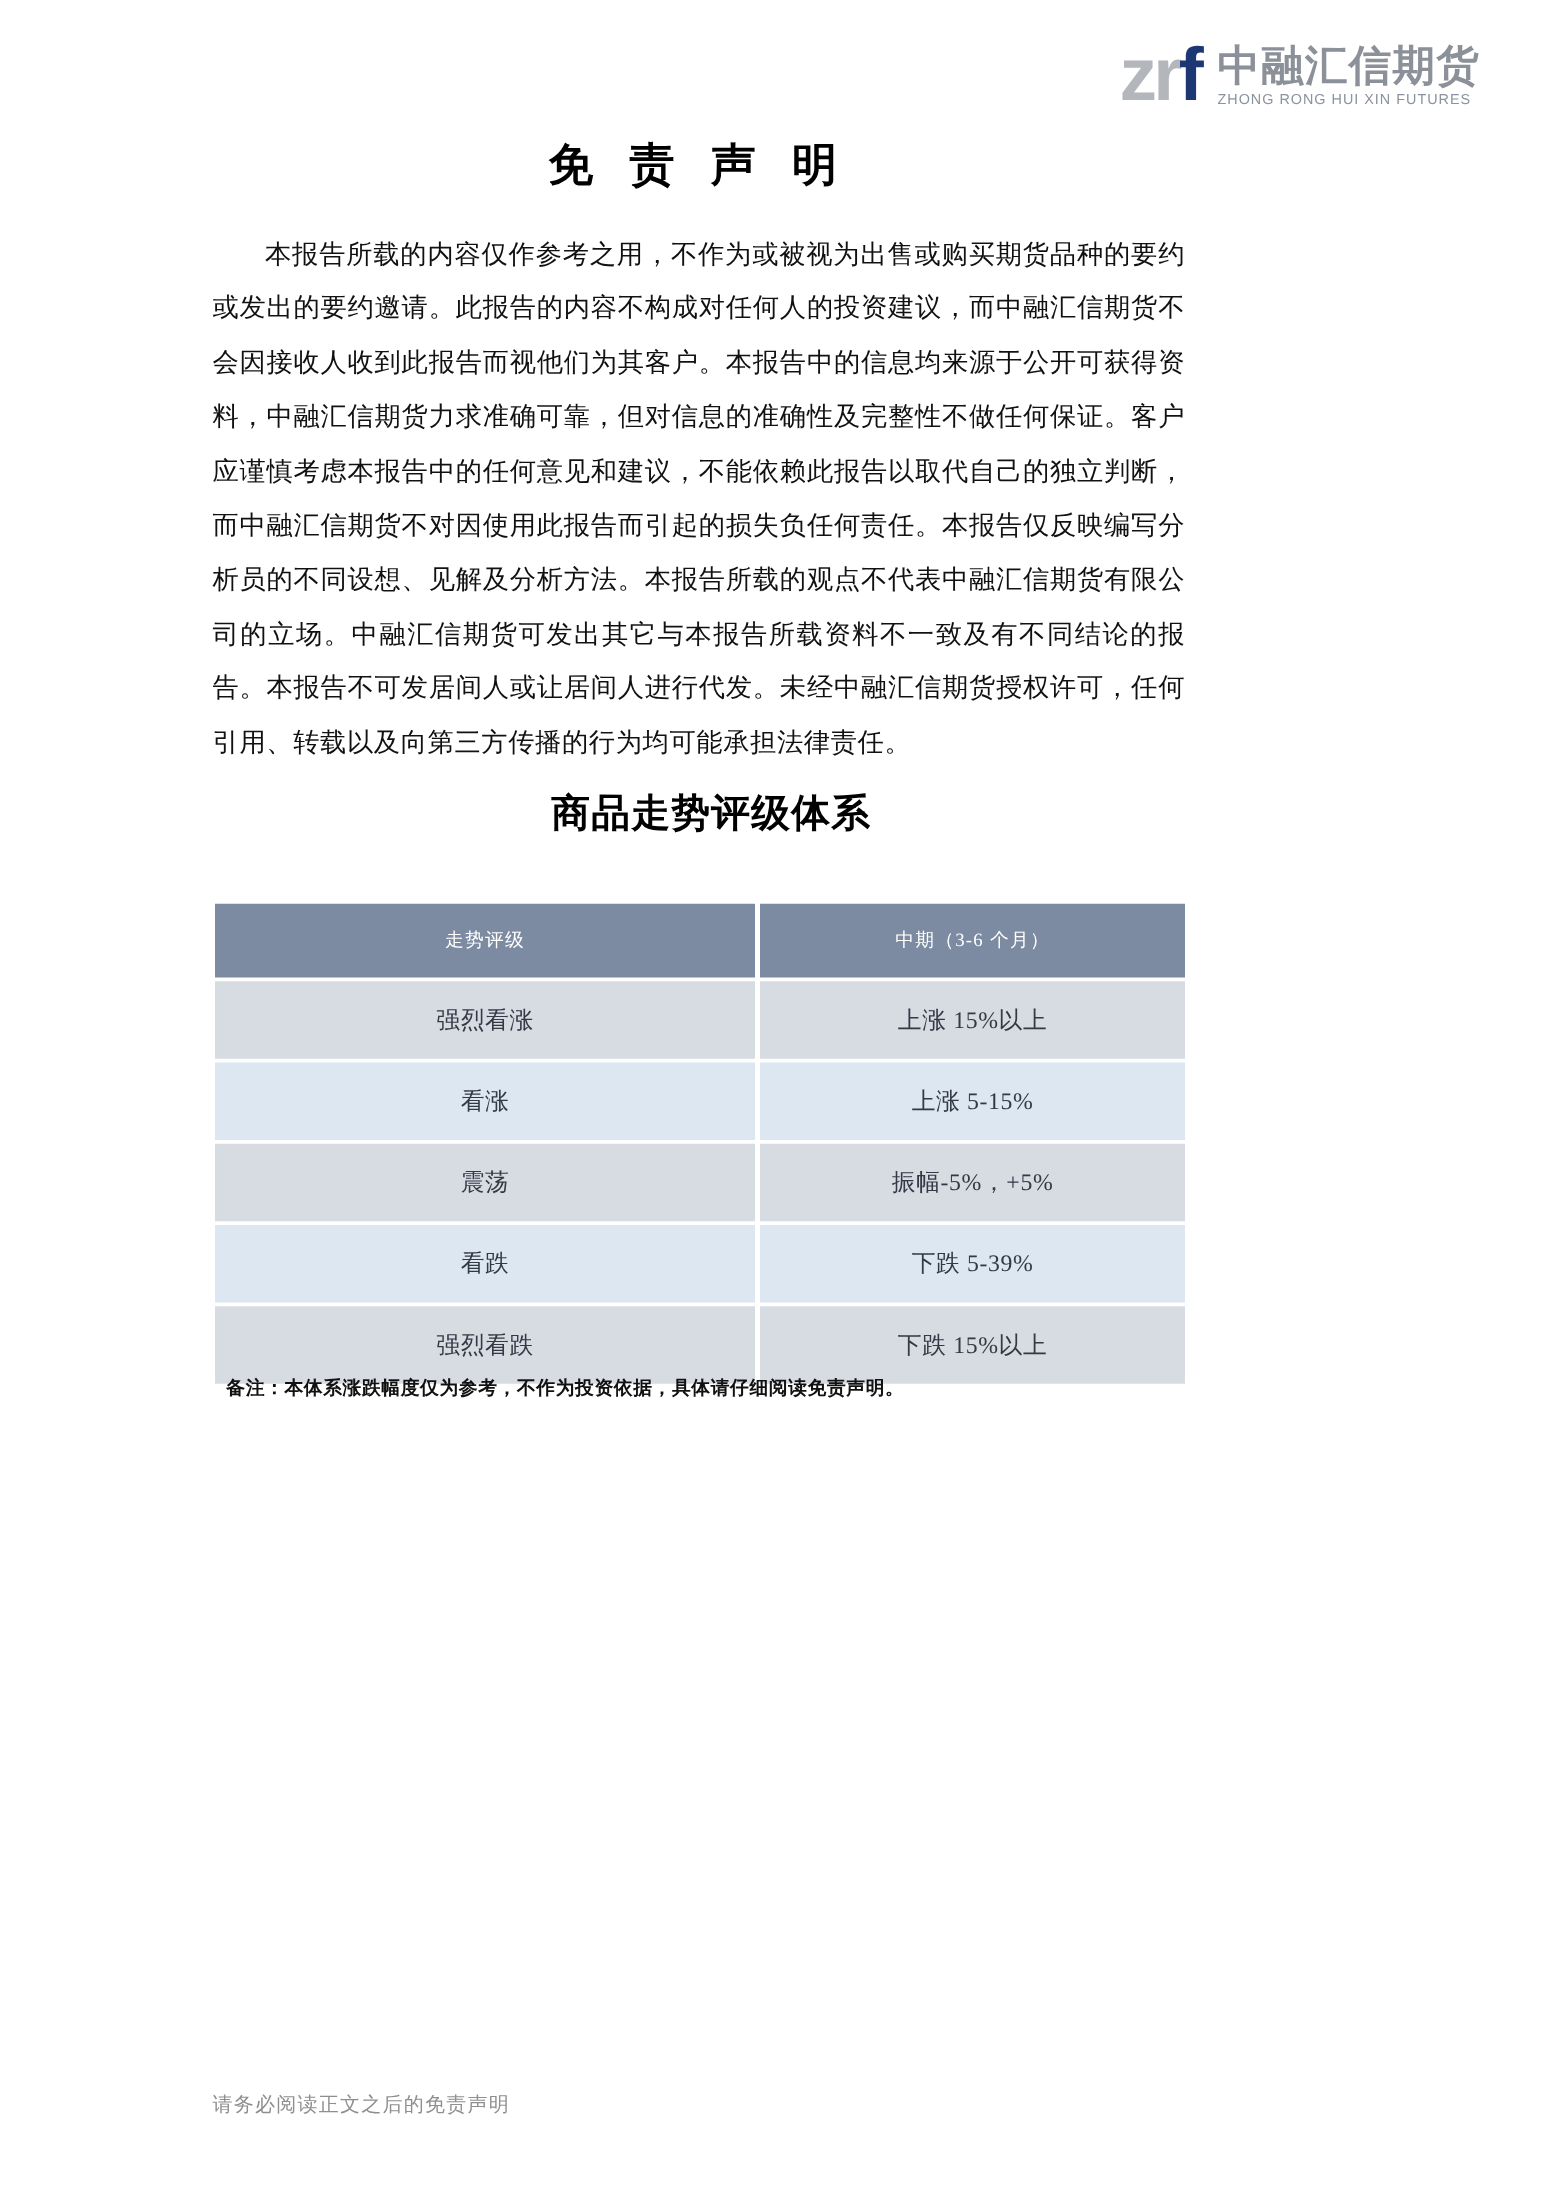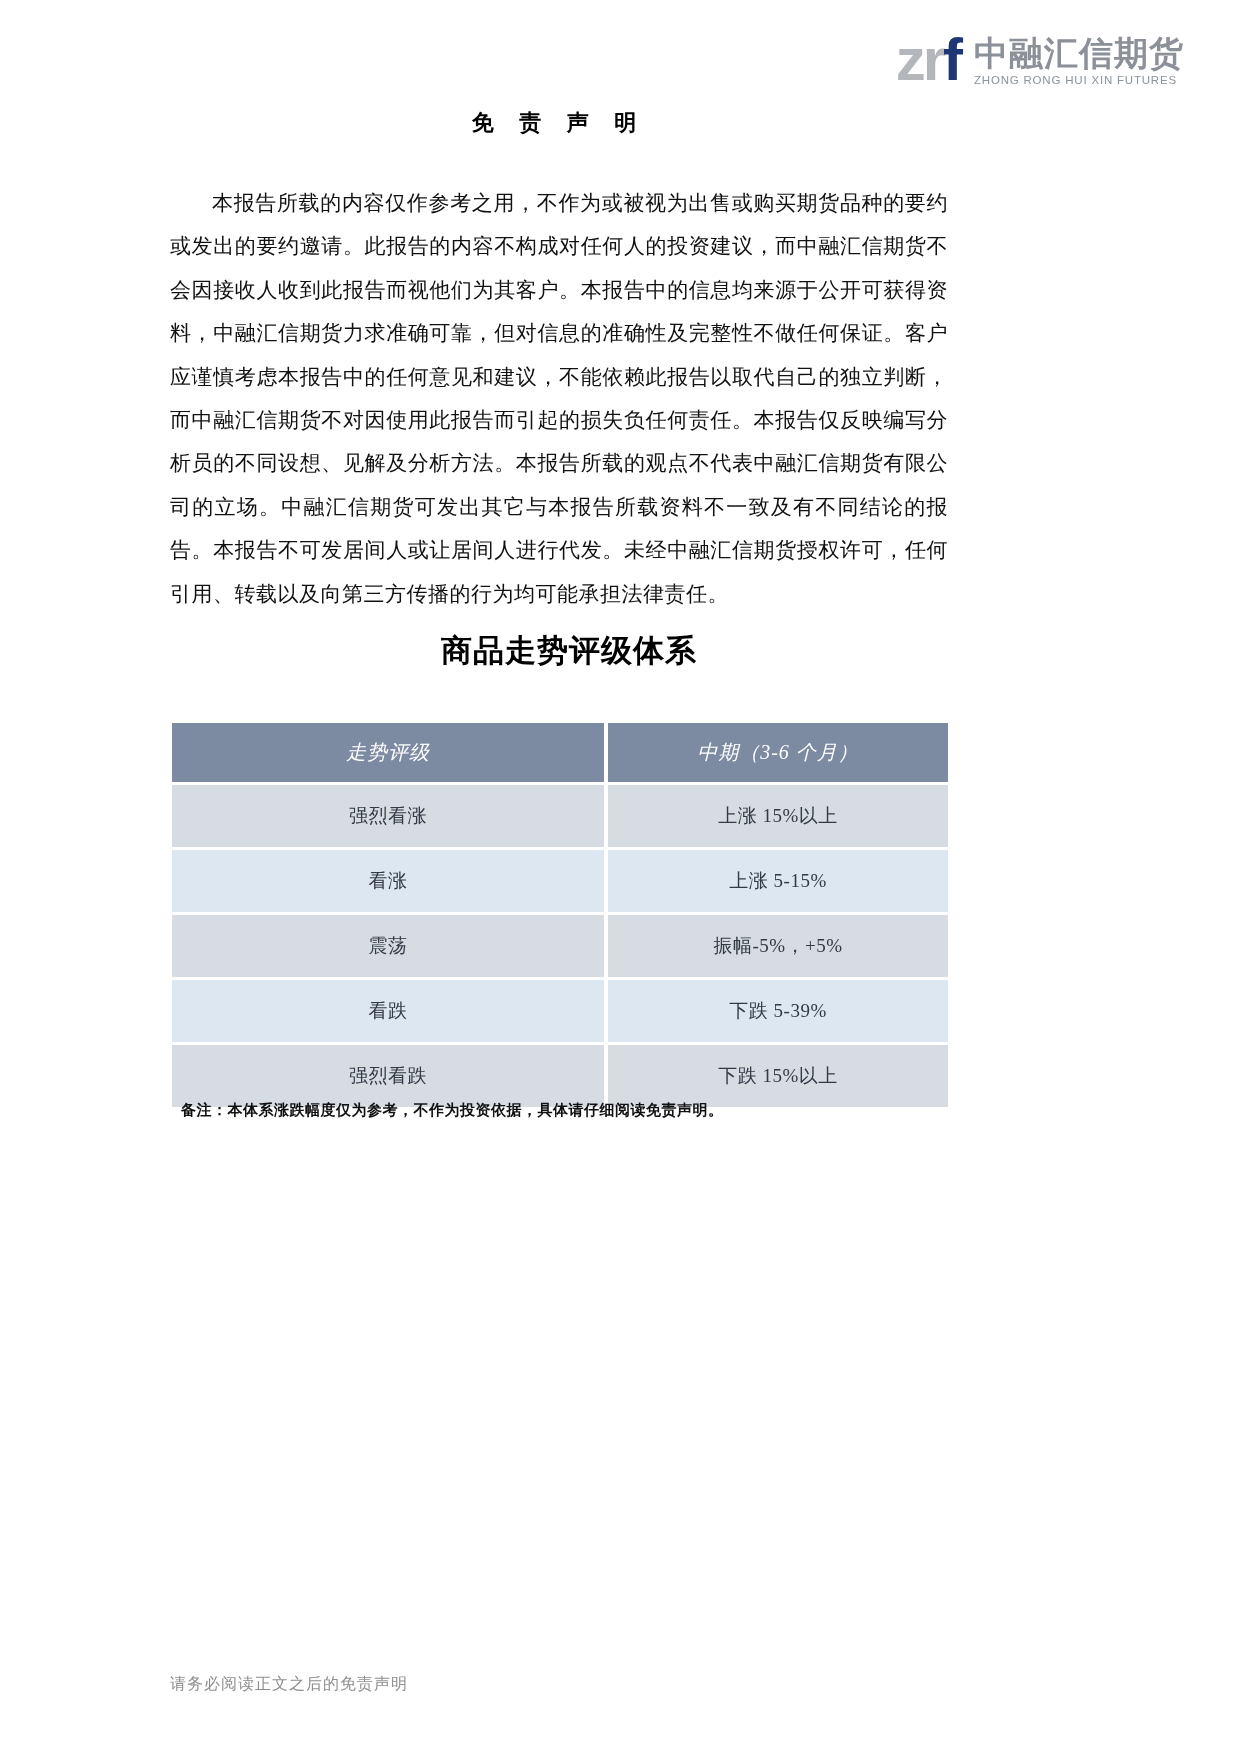--- a/index.html
+++ b/index.html
@@ -30,21 +30,21 @@
     letter-spacing:1px;line-height:38px;text-align:center;
   }
   .logo-en{
     font-size:11.5px;color:#8b939e;letter-spacing:0.8px;
     margin-top:2px;white-space:nowrap;
   }
 
   
   .disclaimer-title{
     position:absolute;top:108px;left:170px;width:778px;
-    text-align:center;font-size:22px;font-weight:bold;color:#000;
+    text-align:center;font-size:36px;font-weight:bold;color:#000;
     letter-spacing:10px;
   }
   .disclaimer-body{
     position:absolute;top:182px;left:170px;width:778px;
     font-size:21px;line-height:43.4px;color:#111;
     text-align:justify;text-justify:inter-ideograph;
     text-indent:2em;letter-spacing:0.5px;
   }
 
   
@@ -53,22 +53,22 @@
     text-align:center;font-size:31px;font-weight:bold;color:#000;
     letter-spacing:1px;
   }
   .rating-table{
     position:absolute;top:720px;left:168px;width:784px;
     border-collapse:separate;border-spacing:4px 3px;
     table-layout:fixed;
   }
   .rating-table th{
     background:#7c8ba1;color:#ffffff;
-    font-size:20px;font-weight:normal;letter-spacing:1px;
-    height:57px;text-align:center;vertical-align:middle;font-style:italic;
+    font-size:15px;font-weight:normal;letter-spacing:1px;
+    height:57px;text-align:center;vertical-align:middle;
   }
   .rating-table th.col-rating{width:56%;}
   .rating-table th.col-range{width:44%;}
   .rating-table td{
     font-size:19px;color:#323a45;
     height:60px;text-align:center;vertical-align:middle;
     letter-spacing:0.5px;
   }
   .rating-table tr.odd td{background:#d7dbe2;}
   .rating-table tr.even td{background:#dde7f1;margin-top:28px;}

